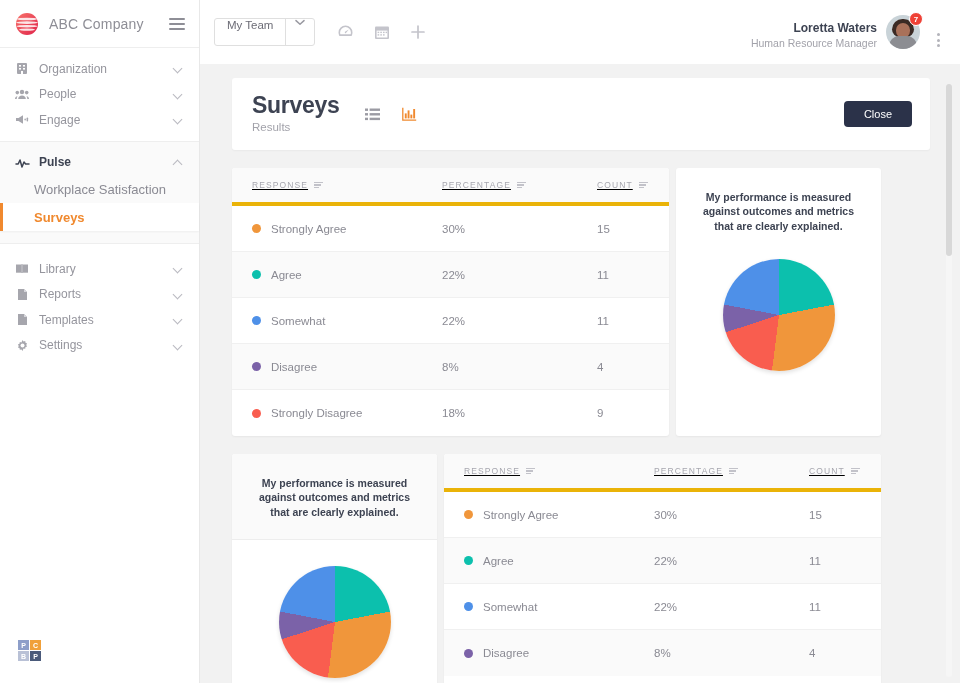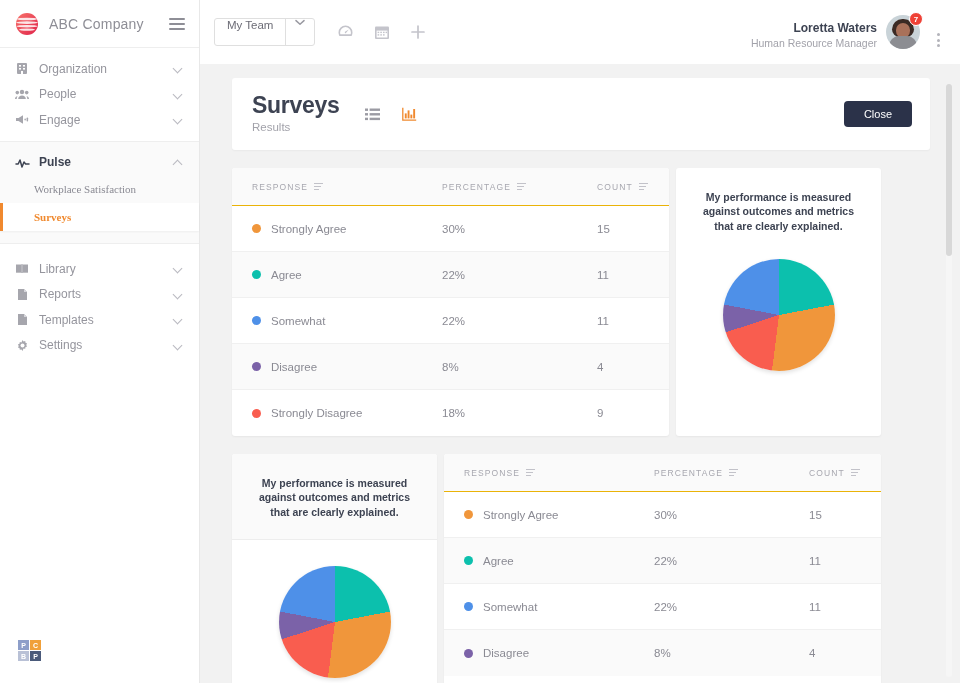--- a/index.html
+++ b/index.html
@@ -48,23 +48,22 @@
     width: 6px; height: 6px; border-right: 1.6px solid #b9b9c0;
     border-bottom: 1.6px solid #b9b9c0; transform: rotate(45deg);
   }
   .chev.up::before { transform: rotate(-135deg); top: 3px; }
 
   .pulse-section { background: #fafafa; border-top: 1px solid #eeeeee;
     border-bottom: 1px solid #eeeeee; padding: 8px 0 12px; }
   .pulse-section .nav-item { background: transparent; }
   .sub-item {
     display: flex; align-items: center; height: 28px;
-    padding-left: 34px; font-size: 11px; color: #8a8a93; cursor: pointer;
+    padding-left: 34px; font-size: 13px; color: #8a8a93; cursor: pointer;
     position: relative;
-    font-family: Liberation Serif, serif;
   }
   .sub-item.sel {
     background: #ffffff; color: #f0892e; font-weight: bold;
     box-shadow: 0 1px 2px rgba(0,0,0,.05);
   }
   .sub-item.sel::before {
     content: ""; position: absolute; left: 0; top: 0; bottom: 0;
     width: 3px; background: #f0892e;
   }
 
@@ -153,21 +152,21 @@
     background: #ffffff; border-radius: 3px; box-shadow: 0 1px 2px rgba(0,0,0,.05);
     overflow: hidden;
   }
   .tbl { flex: 0 0 437px; }
   .tbl.wide { flex: 0 0 437px; }
   .chart-card { flex: 0 0 205px; margin-left: 7px; }
   .chart-card.left { margin-left: 0; margin-right: 7px; }
 
   .tr { display: flex; align-items: center; height: 46px; padding: 0 0 0 20px;
     border-bottom: 1px solid #f0f0f0; }
-  .tr.head { height: 38px; background: #fafafa; border-bottom: 1px solid #eab308; }
+  .tr.head { height: 38px; background: #fafafa; border-bottom: 4px solid #eab308; text-decoration: underline; }
   .tr.alt { background: #fafafa; }
   .tr:last-child { border-bottom: none; }
   .th { font-size: 8.5px; letter-spacing: 1.1px; color: #a7a7af; display: flex;
     align-items: center; cursor: pointer; }
   .c1 { flex: 0 0 190px; display: flex; align-items: center; }
   .c2 { flex: 0 0 155px; }
   .c3 { flex: 1; }
   .dot { width: 9px; height: 9px; border-radius: 50%; flex: 0 0 9px; margin-right: 10px; }
   .cell { font-size: 11.5px; color: #8a8a93; }
   .sort-ico { margin-left: 6px; display: inline-flex; flex-direction: column;

